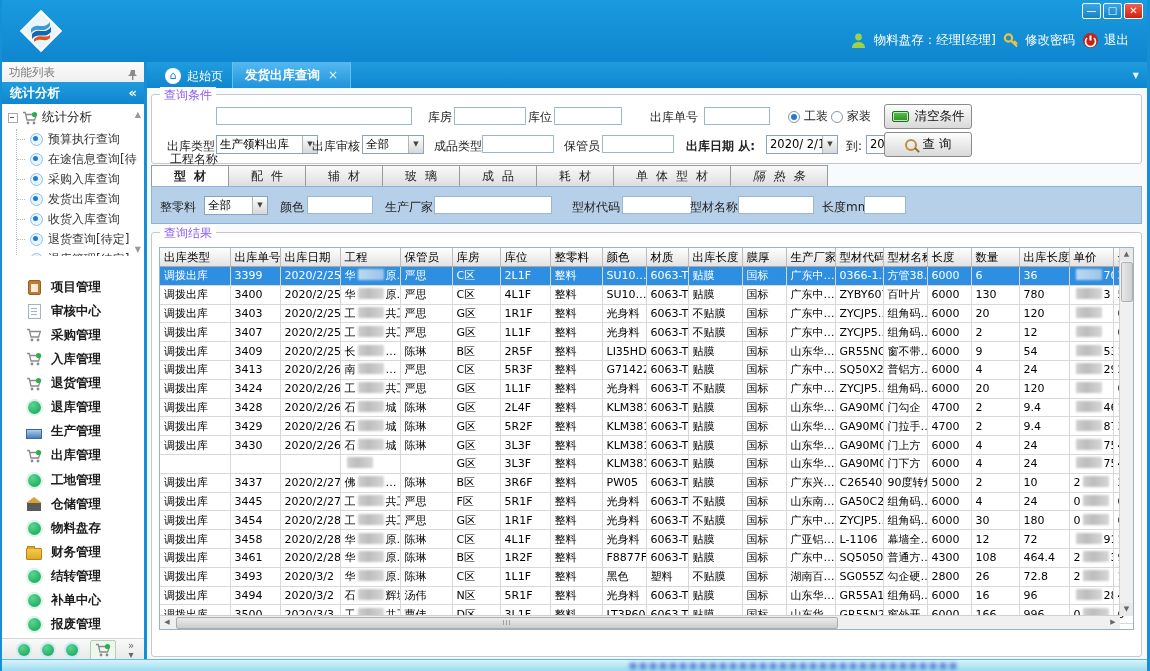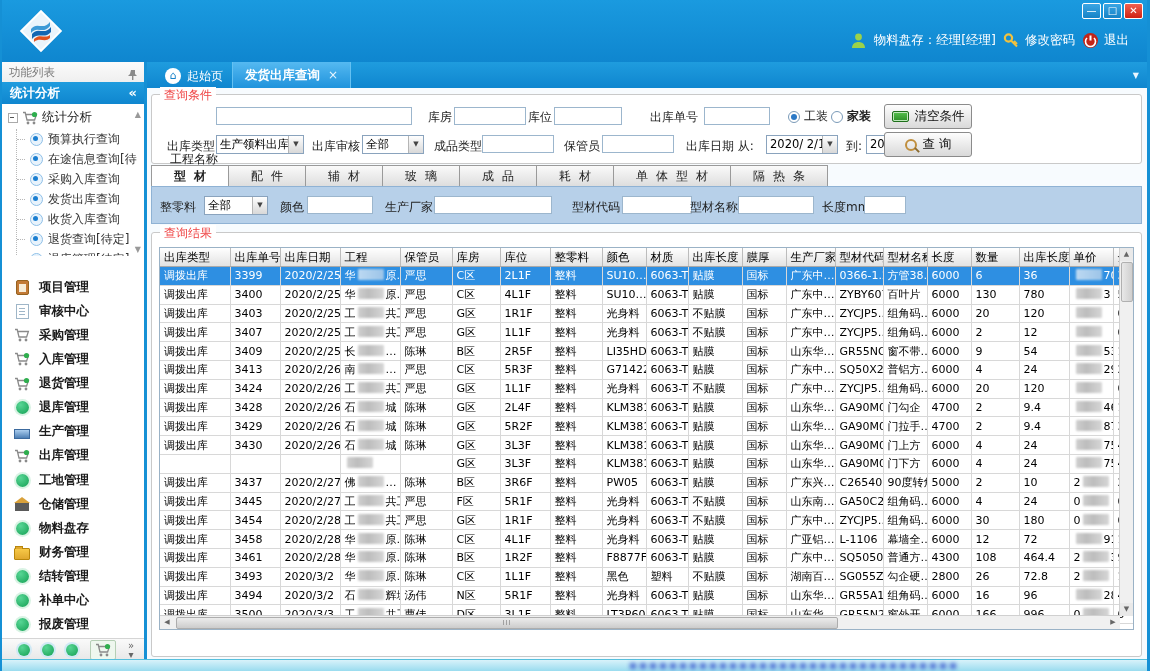--- a/index.html
+++ b/index.html
@@ -28,21 +28,21 @@
   .tree-root{display:flex;align-items:center;gap:4px;padding:5px 0 3px 6px;font-size:12.5px;color:#222;}
   .expander{width:8px;height:8px;border:1px solid #aaa;background:#fff;display:inline-block;position:relative;}
   .expander::after{content:"";position:absolute;left:1px;top:3px;width:4px;height:1px;background:#555;}
   .tree-items{margin-left:14px;border-left:1px dotted #b8b8b8;}
   .tree-item{display:flex;align-items:center;gap:5px;height:20px;font-size:12px;color:#333;cursor:pointer;white-space:nowrap;overflow:hidden;}
   .tree-item::before{content:"";width:8px;border-top:1px dotted #b8b8b8;}
   .tdot{width:11px;height:11px;border-radius:50%;background:#e8f3fc;border:1px solid #8fc0e8;position:relative;flex:none;}
   .tdot::after{content:"";position:absolute;left:2px;top:2px;width:5px;height:5px;border-radius:50%;background:#1b7fd1;}
   .tree-vup{position:absolute;right:3px;top:6px;color:#999;font-size:8px;}
   .tree-vdn{position:absolute;right:3px;bottom:2px;color:#999;font-size:8px;}
-  .modules{position:absolute;left:0;top:210px;right:0;bottom:22px;background:#fff;display:flex;flex-direction:column;justify-content:space-between;padding:6px 0 4px 0;box-sizing:border-box;}
+  .modules{position:absolute;left:0;top:210px;right:0;bottom:22px;background:#fff;display:flex;flex-direction:column;justify-content:space-between;padding:6px 0 4px 12px;box-sizing:border-box;}
   .module{display:flex;align-items:center;gap:9px;padding-left:12px;font-size:12.5px;font-weight:bold;color:#1c1c1c;cursor:pointer;height:18px;}
   .mic{width:16px;height:16px;display:inline-flex;align-items:center;justify-content:center;flex:none;}
   .cgreen{width:13px;height:13px;border-radius:50%;background:radial-gradient(circle at 35% 30%,#57d695,#14a053);display:inline-block;box-shadow:0 0 0 2px #d9f3e4;}
   .clip{width:11px;height:13px;background:#cohn;background:#c27a36;border:1px solid #95621f;border-radius:2px;position:relative;display:inline-block;}
   .clip::after{content:"";position:absolute;left:2px;top:3px;right:2px;bottom:2px;background:#f6ecd7;}
   .note{width:11px;height:13px;background:#fff;border:1px solid #9fb6c8;position:relative;display:inline-block;}
   .note::after{content:"";position:absolute;left:2px;top:3px;width:6px;height:1px;background:#9fb6c8;box-shadow:0 3px 0 #9fb6c8,0 6px 0 #9fb6c8;}
   .wh{width:14px;height:8px;background:#5a5a5a;position:relative;display:inline-block;margin-top:6px;}
   .wh::before{content:"";position:absolute;left:-1px;top:-6px;border-left:8px solid transparent;border-right:8px solid transparent;border-bottom:6px solid #d9a13a;}
   .fold{width:14px;height:10px;background:linear-gradient(#f7c948,#e0a82e);border:1px solid #b8860b;border-radius:1px;position:relative;display:inline-block;margin-top:3px;}
@@ -56,39 +56,39 @@
   .main{position:absolute;left:145px;top:62px;right:0;bottom:11px;background:#f7fbfe;}
   .tabbar{position:absolute;left:0;top:0;right:0;height:26px;background:linear-gradient(#1f9cde,#0f86cf);}
   .tab-home{position:absolute;left:8px;top:2px;height:24px;display:flex;align-items:center;gap:6px;color:#fff;font-size:12px;padding:0 10px;cursor:pointer;}
   .home-circ{width:16px;height:16px;border-radius:50%;background:#fff;color:#1580c8;font-size:11px;line-height:16px;text-align:center;}
   .tab-active{position:absolute;left:85px;top:0;height:26px;display:flex;align-items:center;gap:8px;color:#fff;font-size:12.5px;font-weight:bold;
       padding:0 12px;background:linear-gradient(#55b9f1,#1f93dc);border-left:1px solid #64c1f2;border-right:1px solid #64c1f2;cursor:pointer;}
   .tab-close{font-weight:normal;font-size:12px;color:#e8f6ff;cursor:pointer;}
   .tab-ddarrow{position:absolute;right:8px;top:9px;color:#eaf6ff;font-size:8px;cursor:pointer;}
   
   .gb{position:absolute;border:1px solid #c9c9c9;border-radius:3px;background:#fff;}
-  .gb-label{position:absolute;top:-8px;left:8px;background:#fff;padding:0 4px;font-size:12px;color:#ef4444;}
+  .gb-label{position:absolute;top:-8px;left:8px;background:#fff;padding:0 4px;font-size:12px;color:#8b5cf6;}
   .qlabel{position:absolute;font-size:12px;color:#222;white-space:nowrap;}
   .inp{position:absolute;background:#fff;border:1px solid #9cb6cd;height:18px;box-sizing:border-box;}
   .combo{position:absolute;background:#fff;border:1px solid #8aa3bd;height:19px;font-size:11.5px;line-height:17px;padding-left:3px;box-sizing:border-box;white-space:nowrap;overflow:hidden;cursor:pointer;}
   .combo .ar{position:absolute;right:0;top:0;bottom:0;width:14px;background:linear-gradient(#fefefe,#d8d8d8);border-left:1px solid #b5b5b5;
       font-size:7px;color:#444;display:flex;align-items:center;justify-content:center;}
   .radio{position:absolute;display:flex;align-items:center;gap:4px;font-size:12px;color:#222;cursor:pointer;}
   .rdot{width:12px;height:12px;border-radius:50%;border:1px solid #7a9ab8;background:#fff;box-sizing:border-box;position:relative;}
   .rdot.sel::after{content:"";position:absolute;left:2px;top:2px;width:6px;height:6px;border-radius:50%;background:#2b79c6;}
   .btn{position:absolute;background:linear-gradient(#fdfdfd,#d9d9d9);border:1px solid #8b8b8b;border-radius:3px;font-size:12.5px;color:#111;
       display:flex;align-items:center;justify-content:center;gap:6px;cursor:pointer;}
   .ic-clear{width:15px;height:9px;background:linear-gradient(#57c24f,#2c8f26);border:1px solid #1e6f1a;border-radius:2px;box-shadow:inset 0 0 0 1px #bfe8bc;}
   .ic-mag{width:8px;height:8px;border:2px solid #c08f3e;border-radius:50%;position:relative;display:inline-block;}
   .ic-mag::after{content:"";position:absolute;width:6px;height:2px;background:#8a6a2f;transform:rotate(45deg);right:-5px;bottom:-2px;}
   
   .mtabs{position:absolute;left:4px;top:103px;height:22px;display:flex;}
   .mtab{height:21px;line-height:21px;padding:0 14px;font-size:12px;letter-spacing:8px;text-indent:8px;color:#222;
       background:linear-gradient(#fafafa,#dcdcdc);border:1px solid #9a9a9a;border-bottom:none;border-right:none;cursor:pointer;}
-  .mtab:last-child{border-right:1px solid #9a9a9a;}
+  .mtab:last-child{border-right:1px solid #9a9a9a;font-style:italic;}
   .mtab.active{background:#fff;font-weight:bold;position:relative;top:0;height:23px;}
   .filter-panel{position:absolute;left:4px;top:124px;right:5px;height:38px;background:#b7d0e9;border:1px solid #8fb2d4;box-sizing:border-box;}
   
   .tablewrap{position:absolute;left:7px;top:14px;right:7px;bottom:26px;border:1px solid #9ab2c6;background:#fff;overflow:hidden;}
   table.grid{border-collapse:collapse;table-layout:fixed;width:973px;font-size:11px;color:#000;}
   table.grid th{height:18px;background:linear-gradient(#ffffff,#e2e2e2);border-right:1px solid #bcbcbc;border-bottom:1px solid #a9a9a9;
       font-weight:normal;text-align:left;padding:0 0 0 4px;white-space:nowrap;overflow:hidden;font-size:11.5px;}
   table.grid td{height:17.8px;border-right:1px solid #d8d8d8;border-bottom:1px solid #d8d8d8;padding:0 0 0 4px;
       white-space:nowrap;overflow:hidden;}
   tr.sel td{background:#2e8fe2;color:#fff;}
@@ -367,42 +367,42 @@
       <span class="qlabel" style="left:276px;top:14px;">库房</span>
       <input class="inp" style="left: 302px; top: 12px; width: 72px;">
       <span class="qlabel" style="left:376px;top:14px;">库位</span>
       <input class="inp" style="left: 402px; top: 12px; width: 68px;">
       <span class="qlabel" style="left:498px;top:14px;">出库单号</span>
       <input class="inp" style="left: 552px; top: 12px; width: 66px;">
       <span class="radio" style="left:636px;top:13px;">
         <span class="rdot sel"></span>
           <span>工装</span>
       </span>
-      <span class="radio" style="left:679px;top:13px;font-weight:bold;">
+      <span class="radio" style="left:679px;top:13px;">
         <span class="rdot"></span>
           <span>家装</span>
       </span>
       <div class="btn" style="left:732px;top:9px;width:86px;height:23px;">
         <span class="ic-clear"></span>
           <span>清空条件</span>
       </div>
 
       <span class="qlabel" style="left:15px;top:43px;">出库类型</span>
-      <div class="combo" style="left:64px;top:40px;width:88px;">
+      <div class="combo" style="left:64px;top:40px;width:102px;">
         <span>生产领料出库</span><span class="ar">▼</span>
       </div>
       <span class="qlabel" style="left:160px;top:43px;">出库审核</span>
       <div class="combo" style="left:210px;top:40px;width:62px;">
         <span>全部</span><span class="ar">▼</span>
       </div>
       <span class="qlabel" style="left:282px;top:43px;">成品类型</span>
       <input class="inp" style="left: 330px; top: 40px; width: 72px;">
       <span class="qlabel" style="left:412px;top:43px;">保管员</span>
       <input class="inp" style="left: 450px; top: 40px; width: 72px;">
-      <span class="qlabel" style="left:534px;top:43px;">出库日期 从:</span>
+      <span class="qlabel" style="left:534px;top:43px;font-weight:bold;">出库日期 从:</span>
       <div class="combo" style="left:614px;top:40px;width:72px;">
         <span>2020/ 2/16</span><span class="ar">▼</span>
       </div>
       <span class="qlabel" style="left:694px;top:43px;">到:</span>
       <div class="combo" style="left:714px;top:40px;width:72px;">
         <span>2020/ 3/16</span><span class="ar">▼</span>
       </div>
       <div class="btn" style="left:732px;top:37px;width:86px;height:23px;">
         <span class="ic-mag"></span>
           <span>查  询</span>

